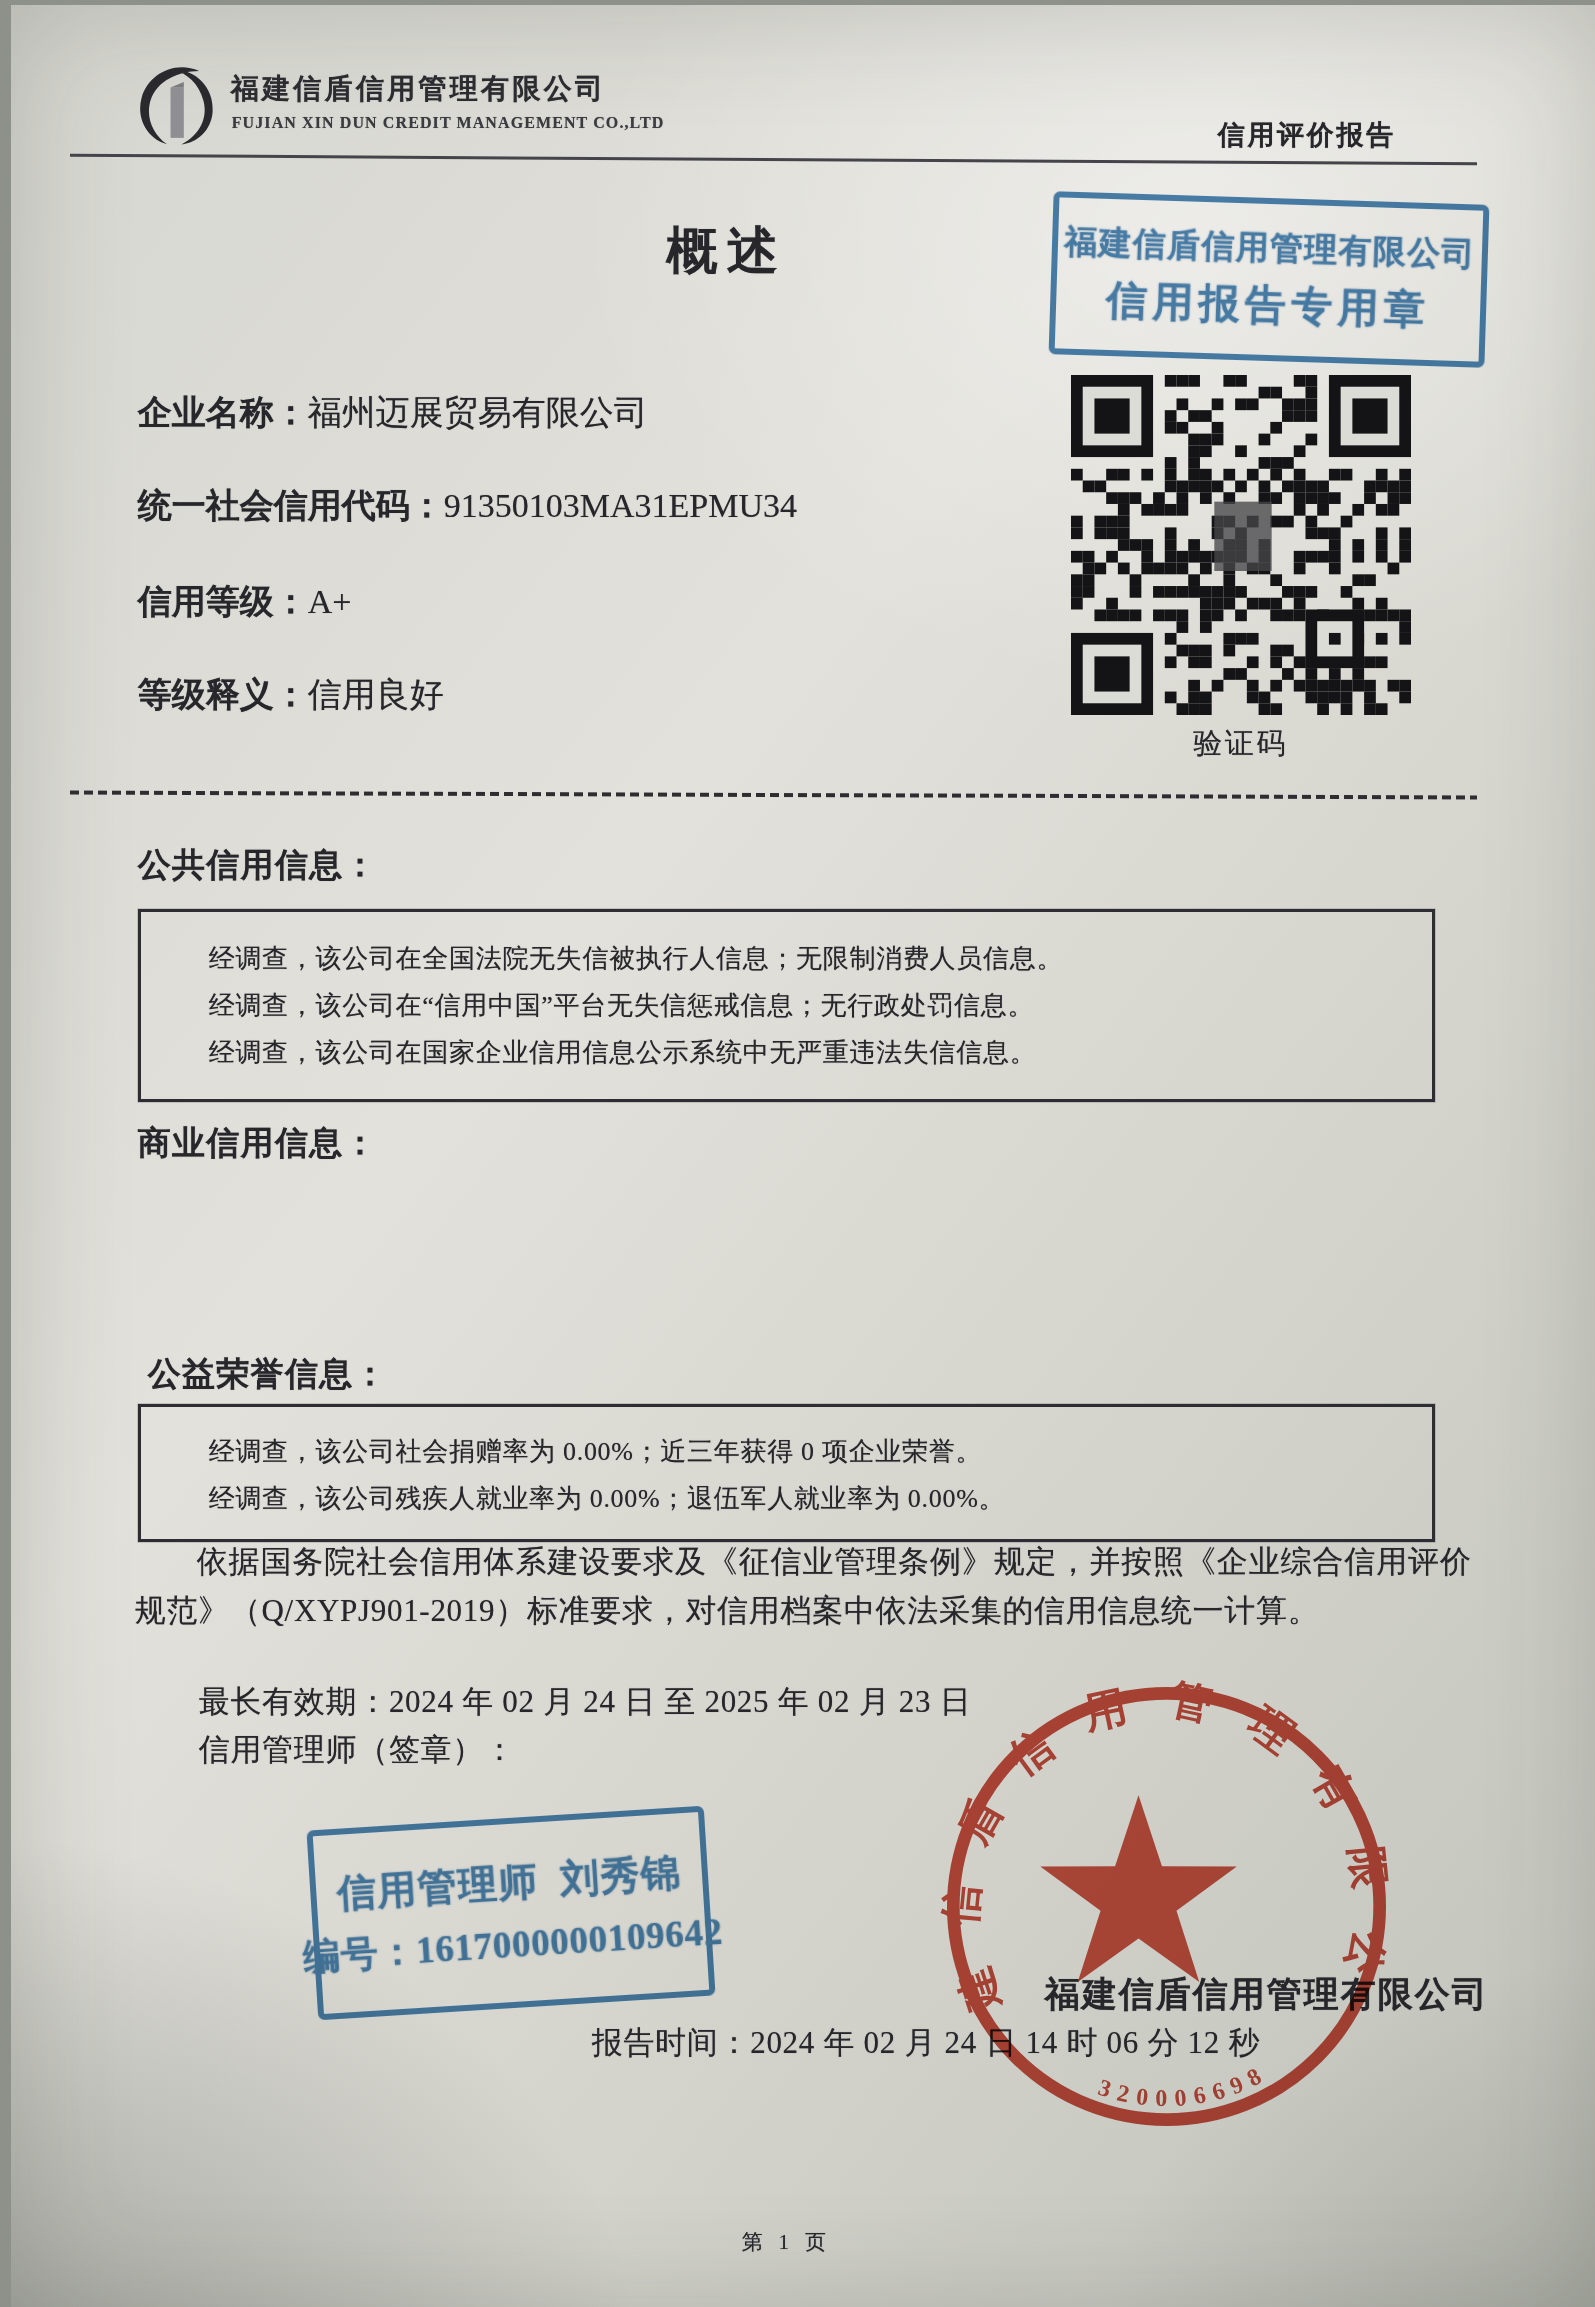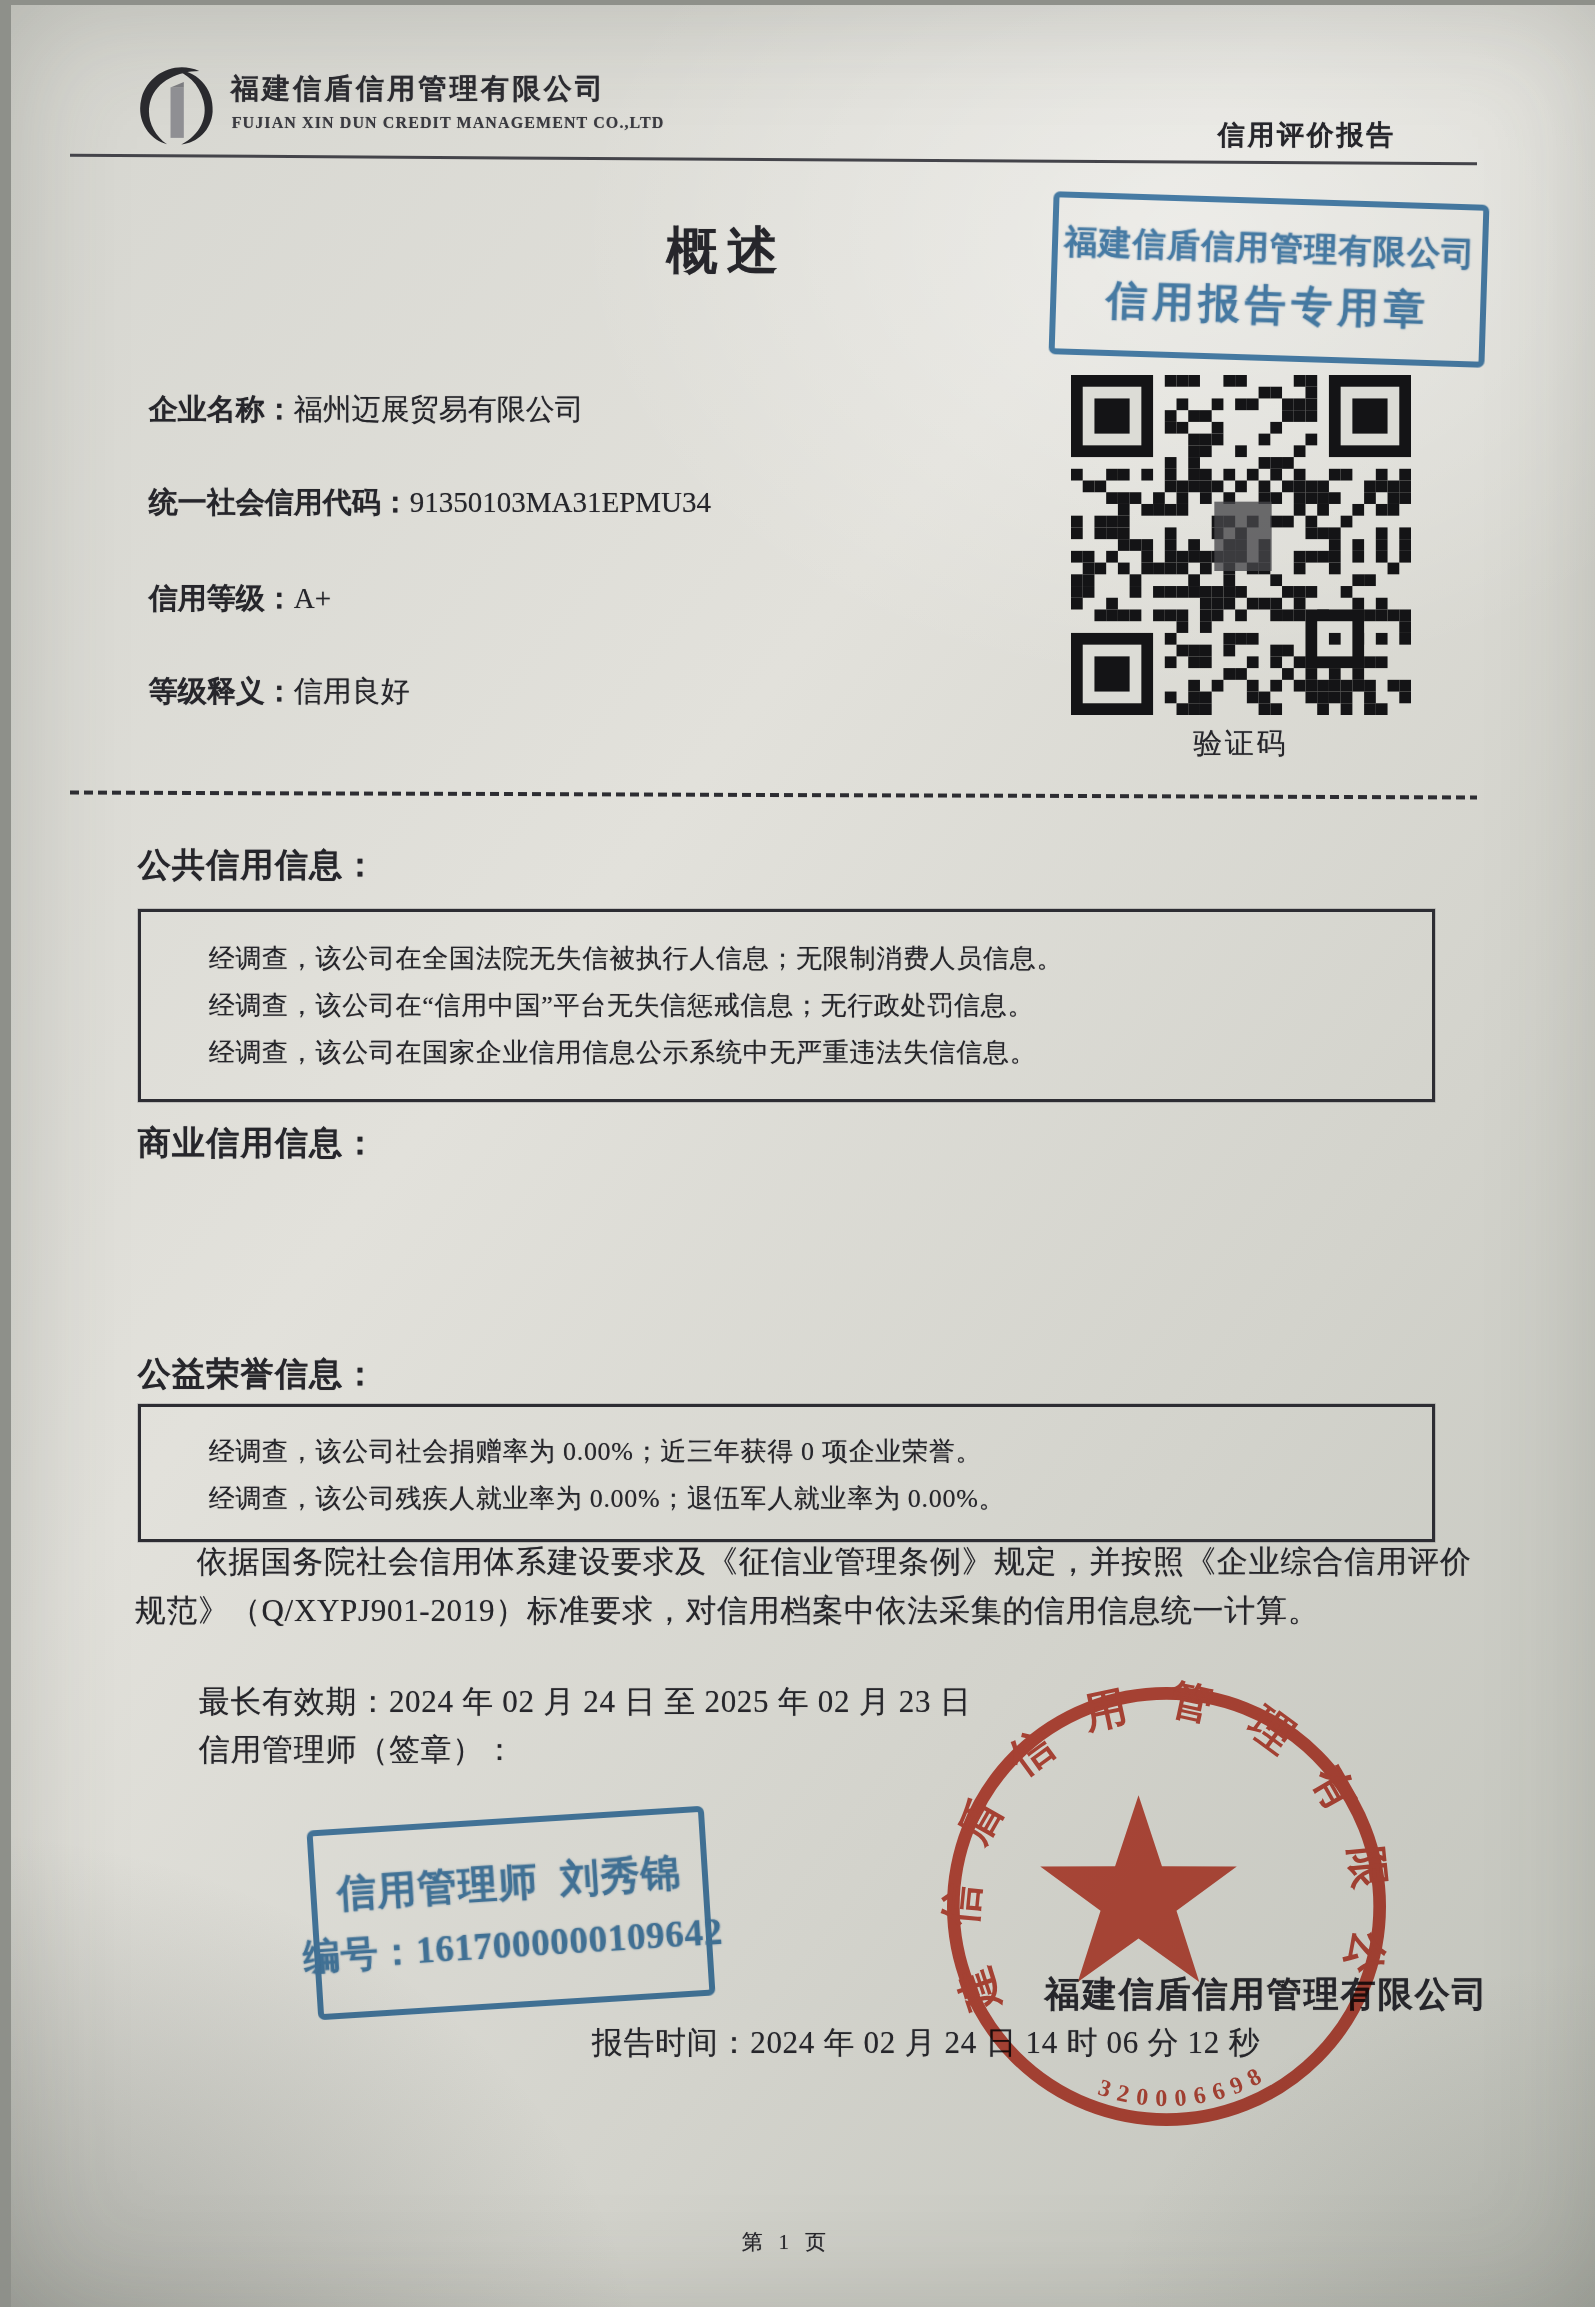--- a/index.html
+++ b/index.html
@@ -24,21 +24,21 @@
   
   .stamp-blue{color:var(--stamp-blue,#3e7cb0);border:6px solid currentColor;border-radius:6.7px;
       mix-blend-mode:multiply;opacity:.93;filter:blur(0.3px);
       display:flex;flex-direction:column;align-items:center;justify-content:center;
       text-shadow:0 0 1.7px rgba(55,110,160,.75);}
   .stamp-blue .l1{font-size:33px;font-weight:bold;letter-spacing:1.3px;white-space:pre;}
   .stamp-blue .l2{font-size:41px;font-weight:bold;letter-spacing:5.3px;white-space:pre;margin-top:6.7px;}
   .mgr .l1{font-size:39px;}
   .mgr .l2{font-size:37px;letter-spacing:0.7px;margin-top:9.3px;}
   
-  .field{font-size:29px;white-space:nowrap;margin-left:11px;}
+  .field{font-size:34px;white-space:nowrap;}
   .field .lab{font-weight:bold;}
   .dashes{height:4px;background:repeating-linear-gradient(90deg,#2d2d32 0 8.7px,transparent 8.7px 14px);}
   .sec-h{font-size:33px;font-weight:bold;letter-spacing:1.3px;}
   .ibox{border:3.3px solid #2d2d33;box-shadow:0 0 0 0.7px rgba(45,45,51,.25);}
   .ibox .line{font-size:26px;line-height:47px;text-indent:2em;letter-spacing:0.7px;white-space:nowrap;}
   .legal{font-size:31px;line-height:49px;text-align:justify;text-indent:2em;letter-spacing:0.7px;}
   .plain{font-size:31px;letter-spacing:0.7px;white-space:nowrap;}
   .qr-label{font-size:29px;letter-spacing:2.7px;text-align:center;}
   .issuer{font-size:35px;font-weight:bold;letter-spacing:2px;white-space:nowrap;}
   .rtime{font-size:31px;letter-spacing:0.7px;white-space:nowrap;}
@@ -394,21 +394,21 @@
 
     <div class="abs txt sec-h" style="left:127px;top:838px">公共信用信息：</div>
     <div class="abs ibox" style="left:127px;top:904px;width:1259px;height:164px;padding:22.6px 16px 0">
       <div class="txt line">经调查，该公司在全国法院无失信被执行人信息；无限制消费人员信息。</div>
       <div class="txt line">经调查，该公司在“信用中国”平台无失信惩戒信息；无行政处罚信息。</div>
       <div class="txt line">经调查，该公司在国家企业信用信息公示系统中无严重违法失信信息。</div>
     </div>
 
     <div class="abs txt sec-h" style="left:127px;top:1116px">商业信用信息：</div>
 
-    <div class="abs txt sec-h" style="left:127px;top:1347px">公益荣誉信息：</div>
+    <div class="abs txt sec-h" style="left:137px;top:1347px">公益荣誉信息：</div>
     <div class="abs ibox" style="left:127px;top:1399px;width:1259px;height:111px;padding:21px 16px 0">
       <div class="txt line">经调查，该公司社会捐赠率为 0.00%；近三年获得 0 项企业荣誉。</div>
       <div class="txt line">经调查，该公司残疾人就业率为 0.00%；退伍军人就业率为 0.00%。</div>
     </div>
 
     <div class="abs txt legal" style="left:124px;top:1532px;width:1337px">依据国务院社会信用体系建设要求及《征信业管理条例》规定，并按照《企业综合信用评价规范》（Q/XYPJ901-2019）标准要求，对信用档案中依法采集的信用信息统一计算。</div>
     <div class="abs txt plain" style="left:188px;top:1676px">最长有效期：2024 年 02 月 24 日 至 2025 年 02 月 23 日</div>
     <div class="abs txt plain" style="left:188px;top:1724px">信用管理师（签章）：</div>
 
     <div class="abs stamp-blue mgr" style="left:301px;top:1813px;width:386px;height:178px;transform:rotate(-3.6deg)">

